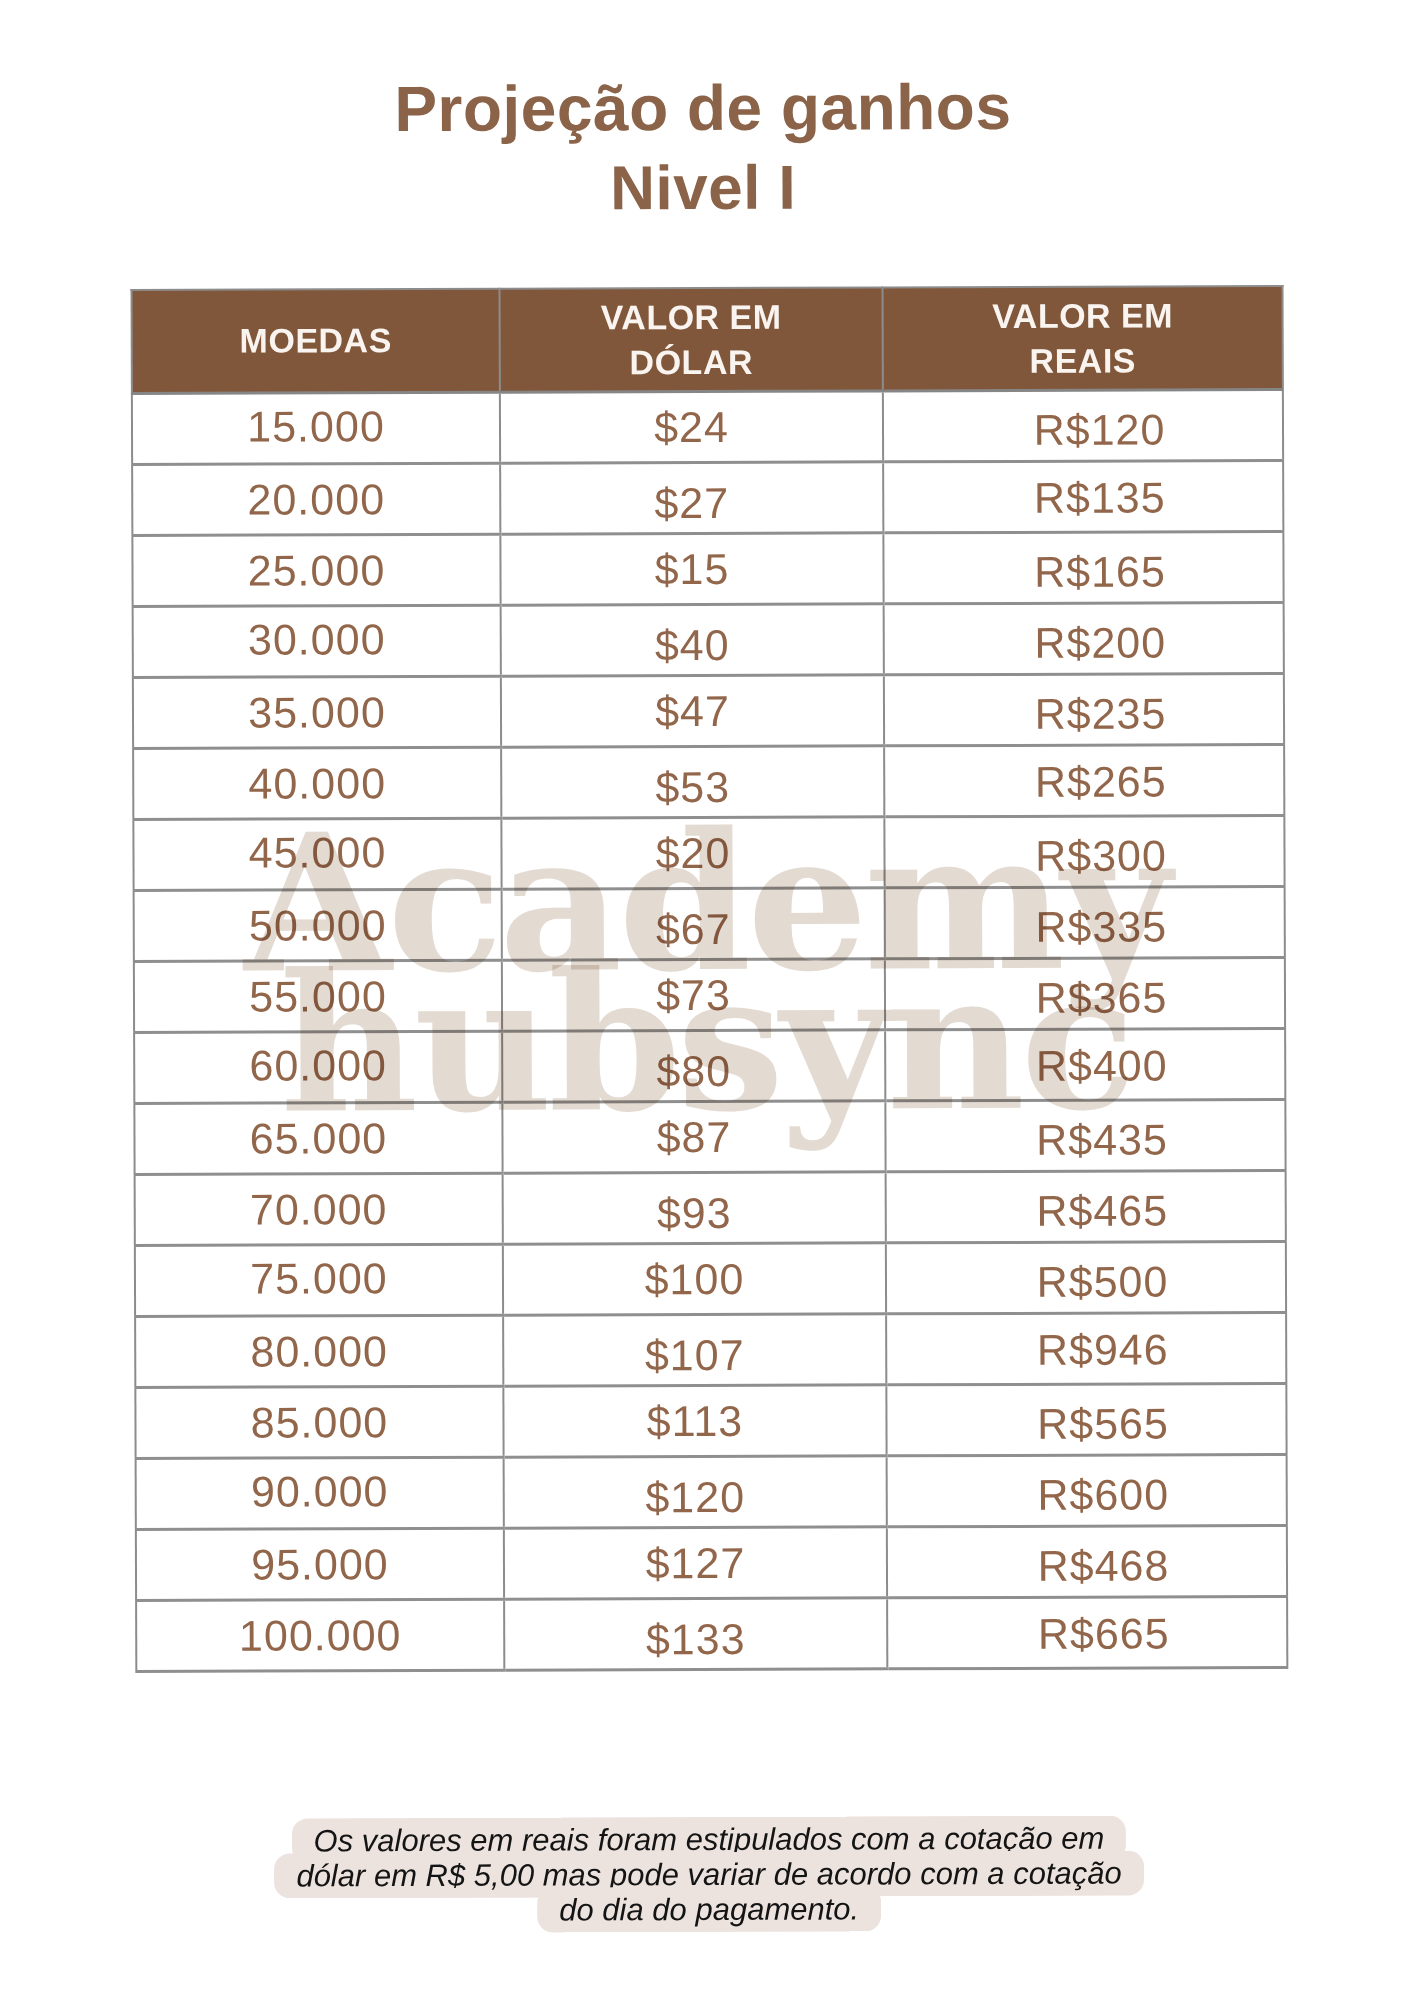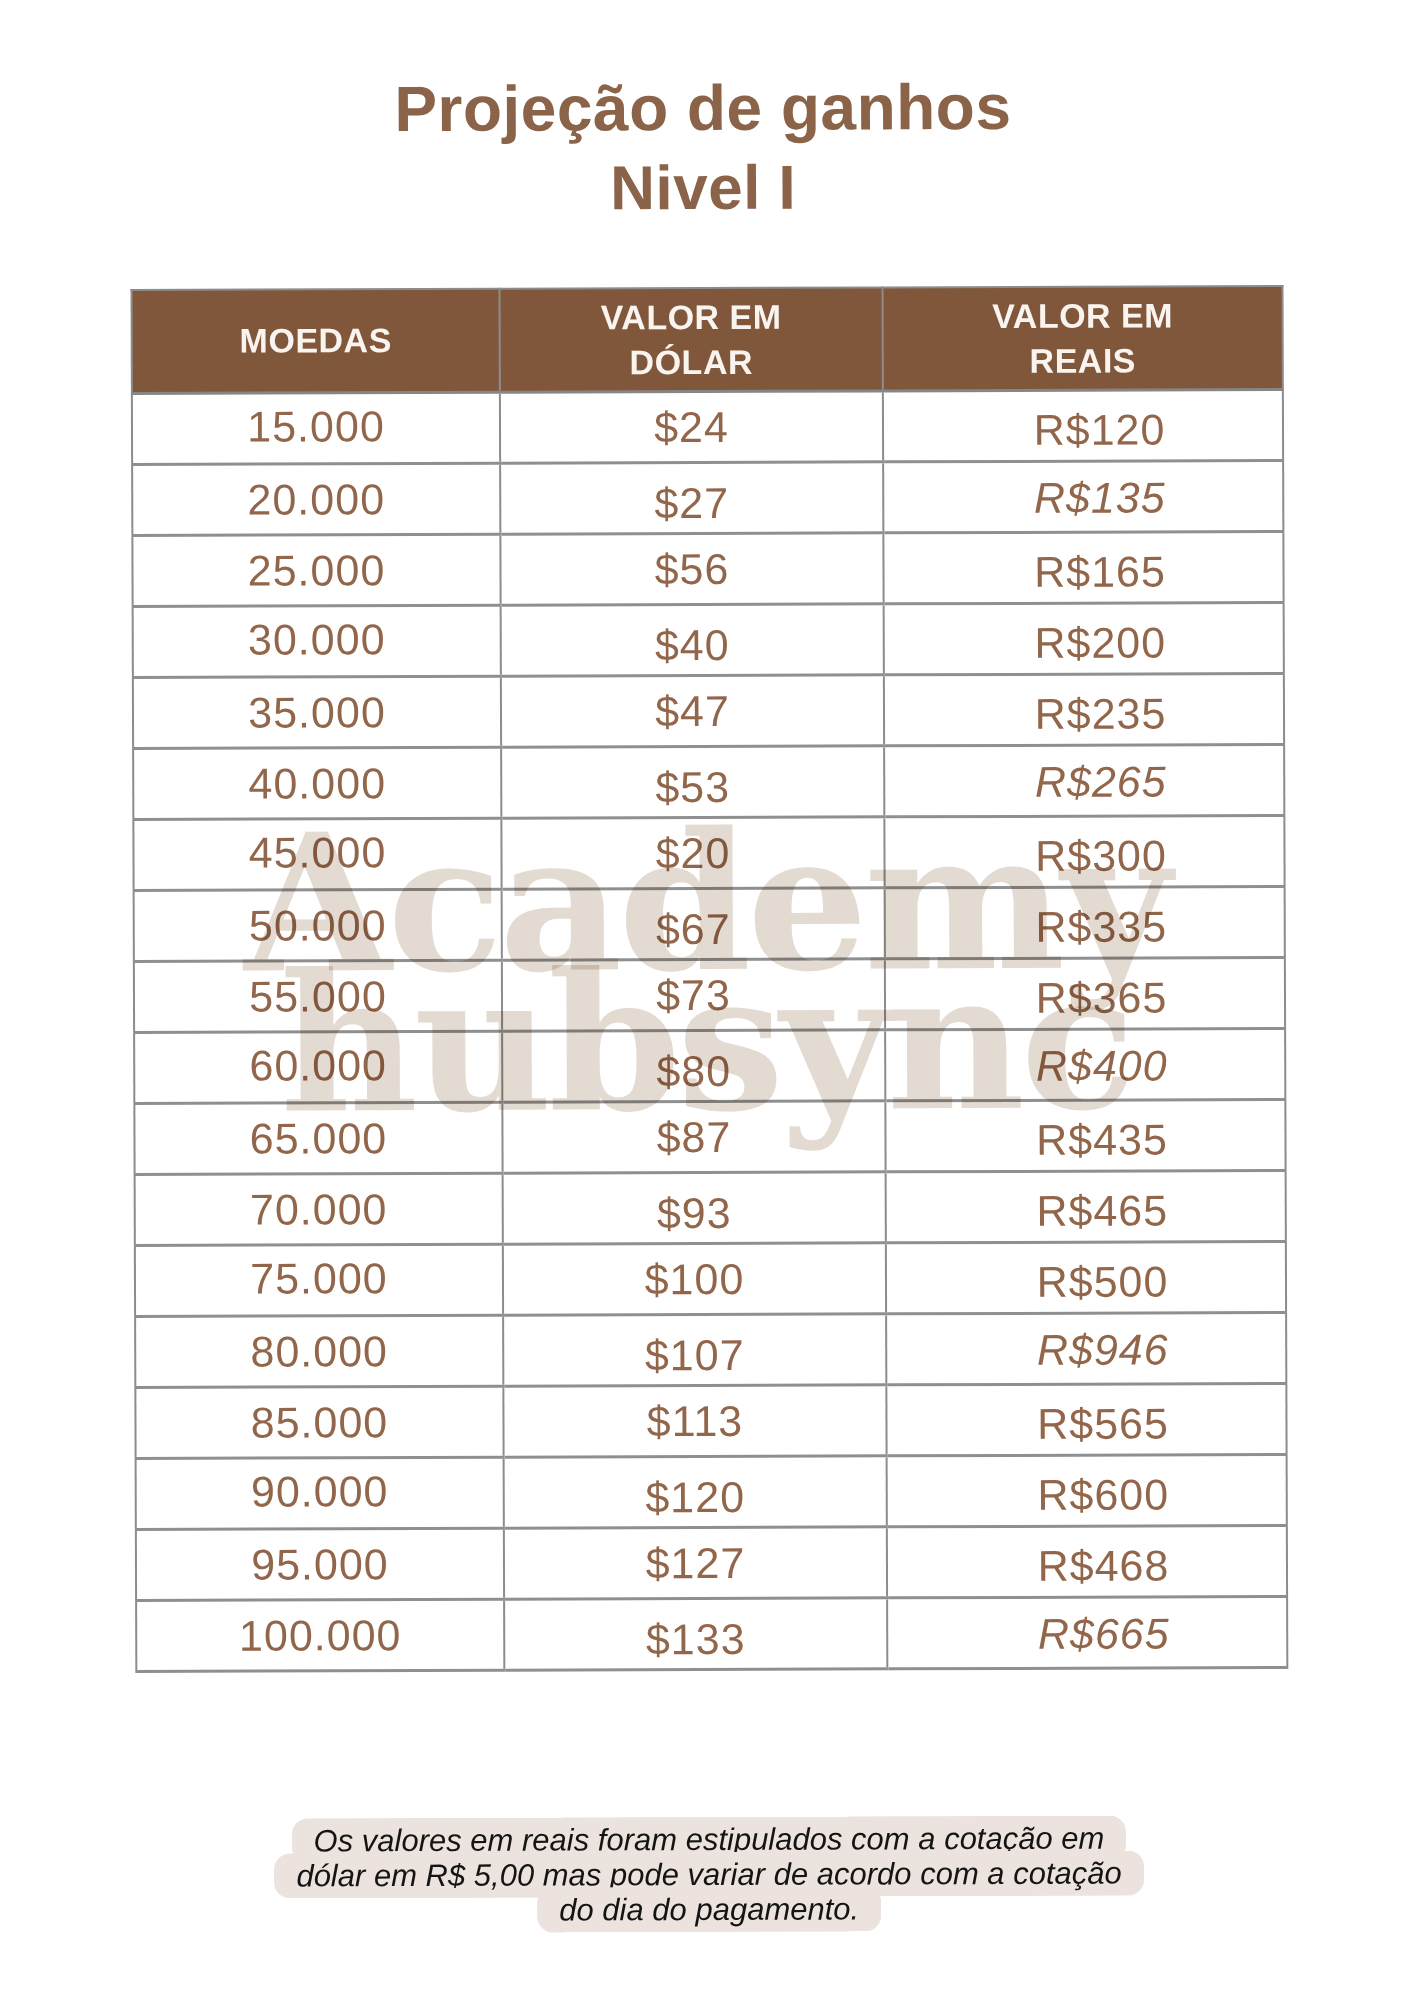--- a/index.html
+++ b/index.html
@@ -58,21 +58,21 @@
     border-right:2px solid #8c8c8c;
     border-top:3px solid #8f8f8f;
     border-bottom:3px solid #8f8f8f;
     background:transparent;
   }
   .proj-table td span{display:inline-block;}
   
   .proj-table tbody tr td:nth-child(3) span{transform:translateY(4px);margin-left:33px;}
   .proj-table tbody tr:nth-child(even) td:nth-child(2) span{transform:translateY(5px);}
   .proj-table tbody tr:nth-child(3n+1) td:nth-child(1) span{transform:translateY(-2px);}
-  .proj-table tbody tr:nth-child(4n+2) td:nth-child(3) span{transform:translateY(1px);font-style:italic;}
+  .proj-table tbody tr:nth-child(4n+2) td:nth-child(3) span{transform:translateY(1px);}
   
   .watermark{
     position:absolute;left:0;width:100%;
     text-align:center;
     font-family:"DejaVu Serif", serif;
     font-weight:bold;
     font-size:190px;
     line-height:190px;
     letter-spacing:-4px;
     color:#e3dad2;
@@ -138,21 +138,21 @@
   </tr>
 
   <tr>
     <td><span>20.000</span></td>
     <td><span>$27</span></td>
     <td><span>R$135</span></td>
   </tr>
 
   <tr>
     <td><span>25.000</span></td>
-    <td><span>$56</span></td>
+    <td><span>$15</span></td>
     <td><span>R$165</span></td>
   </tr>
 
   <tr>
     <td><span>30.000</span></td>
     <td><span>$40</span></td>
     <td><span>R$200</span></td>
   </tr>
 
   <tr>

